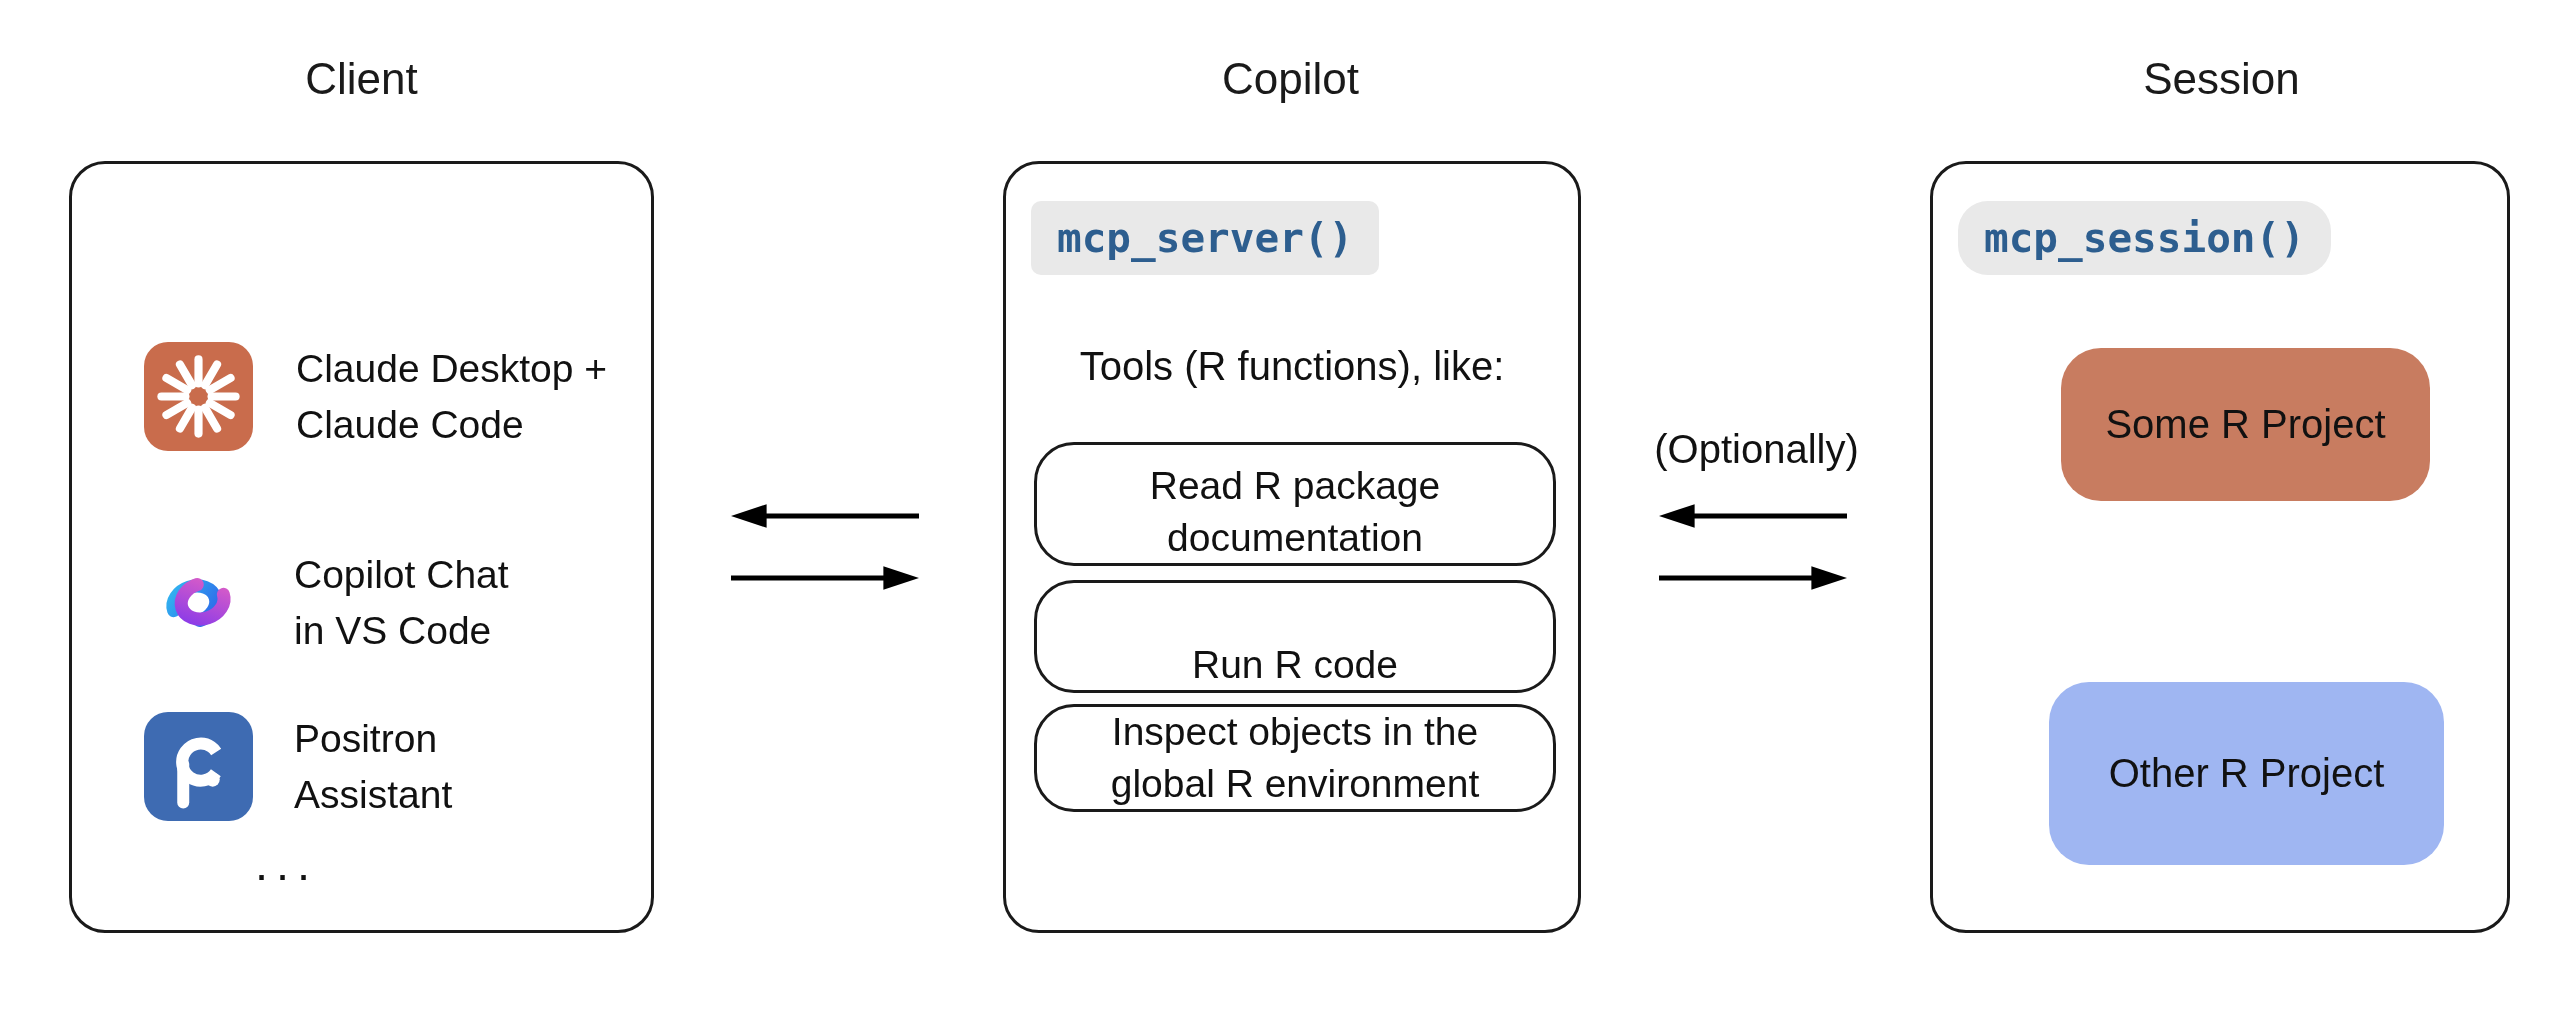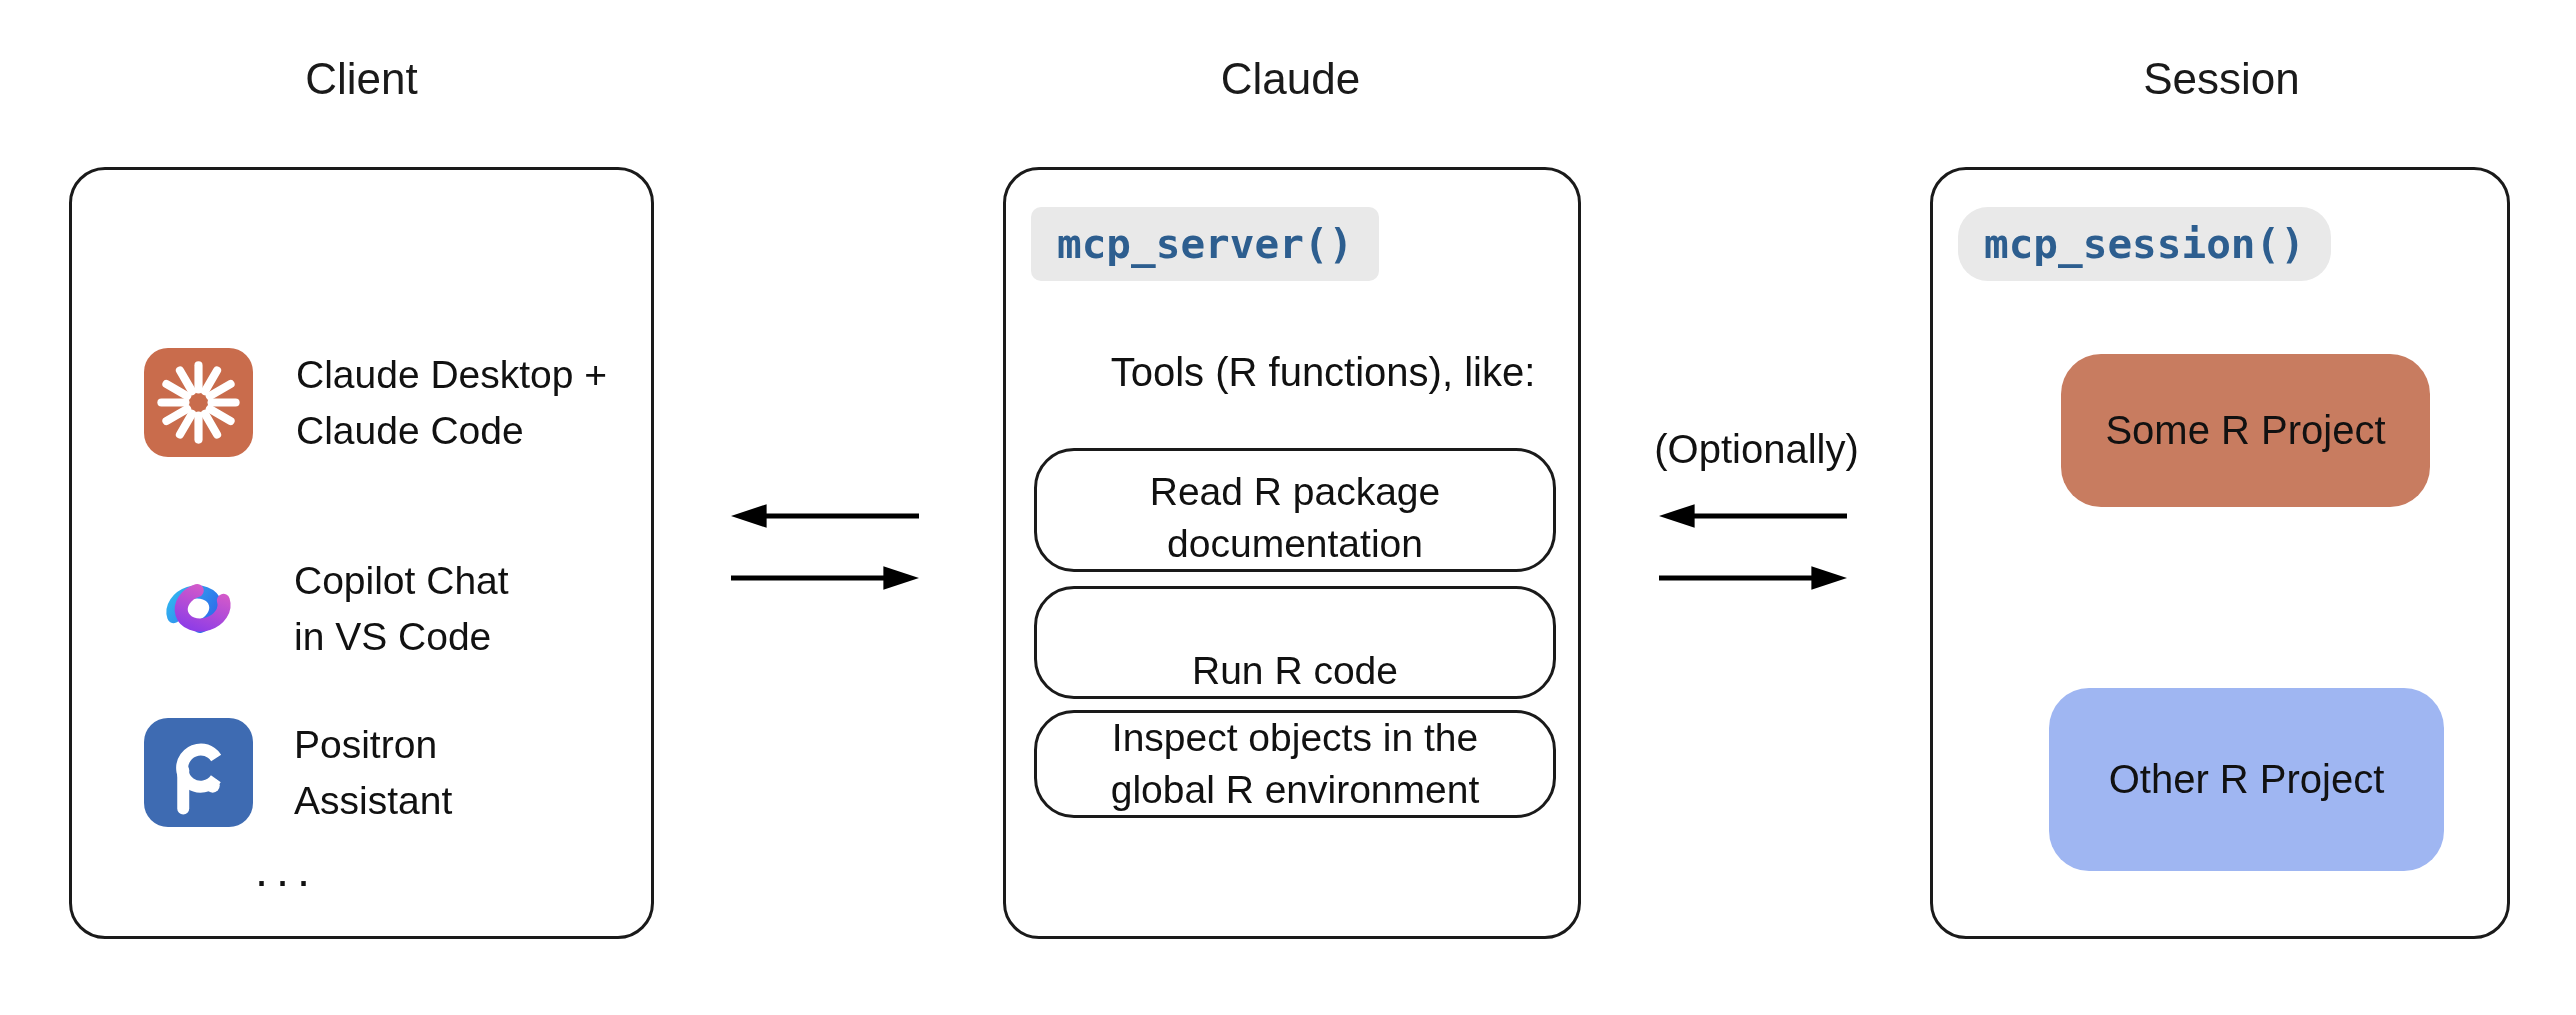--- a/index.html
+++ b/index.html
@@ -23,21 +23,21 @@
     font-weight: 500;
     color: #1a1a1a;
   }
   .title-client  { left: 164px; }
   .title-server  { left: 1093px; }
   .title-session { left: 2024px; }
 
   
   .box {
     position: absolute;
-    top: 167px;
+    top: 161px;
     height: 772px;
     border: 3px solid #1a1a1a;
     border-radius: 36px;
     background: #ffffff;
     box-sizing: border-box;
   }
   .client-box  { left: 69px;   width: 585px; }
   .server-box  { left: 1003px; width: 578px; }
   .session-box { left: 1930px; width: 580px; }
 
@@ -87,21 +87,20 @@
 
   
   .tools-heading {
     position: absolute;
     top: 180px;
     left: 0;
     width: 100%;
     text-align: center;
     font-size: 40px;
     color: #111111;
-    margin-left: 31px;
   }
   .tool-box {
     position: absolute;
     left: 28px;
     width: 522px;
     border: 3px solid #1a1a1a;
     border-radius: 40px;
     background: #ffffff;
     display: flex;
     align-items: flex-end;
@@ -146,21 +145,21 @@
   .arr-cs-right { left: 731px;  top: 562px; }
   .arr-ss-left  { left: 1659px; top: 500px; }
   .arr-ss-right { left: 1659px; top: 562px; }
 </style>
 </head>
 <body>
 
 <div class="canvas">
 
   <div class="col-title title-client">Client</div>
-  <div class="col-title title-server">Claude</div>
+  <div class="col-title title-server">Copilot</div>
   <div class="col-title title-session">Session</div>
 
   <div class="box client-box">
 
     <div class="client-item item-claude">
       <span class="icon-tile">
         <svg viewBox="0 0 100 100">
           <rect x="0" y="0" width="100" height="100" rx="22" fill="#C96C4C"></rect>
           <g stroke="#FFFFFF" stroke-width="7.5" stroke-linecap="round">
             <line x1="62" y1="50" x2="84" y2="50"></line>

